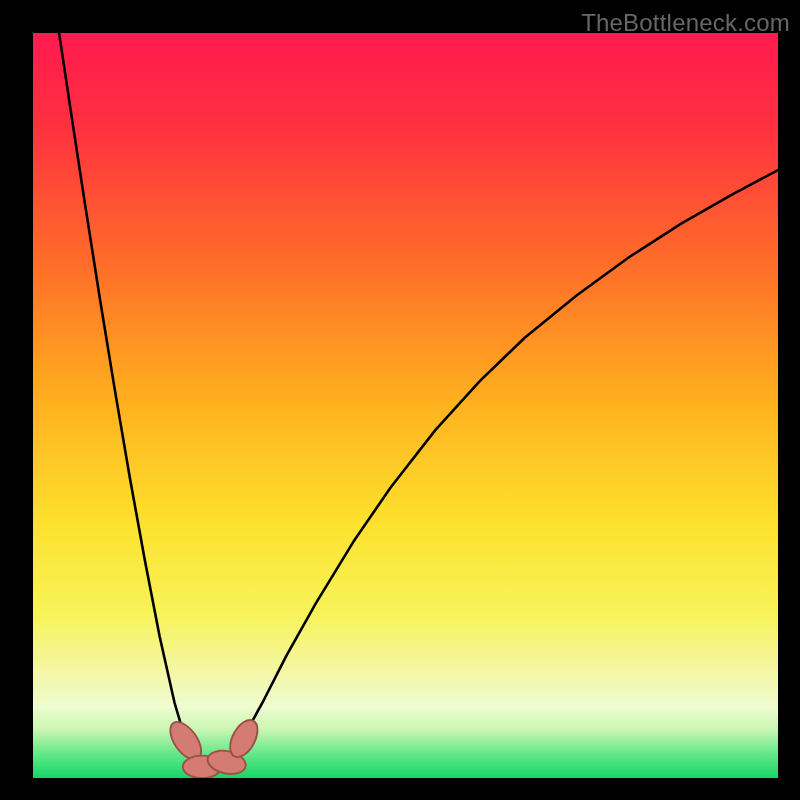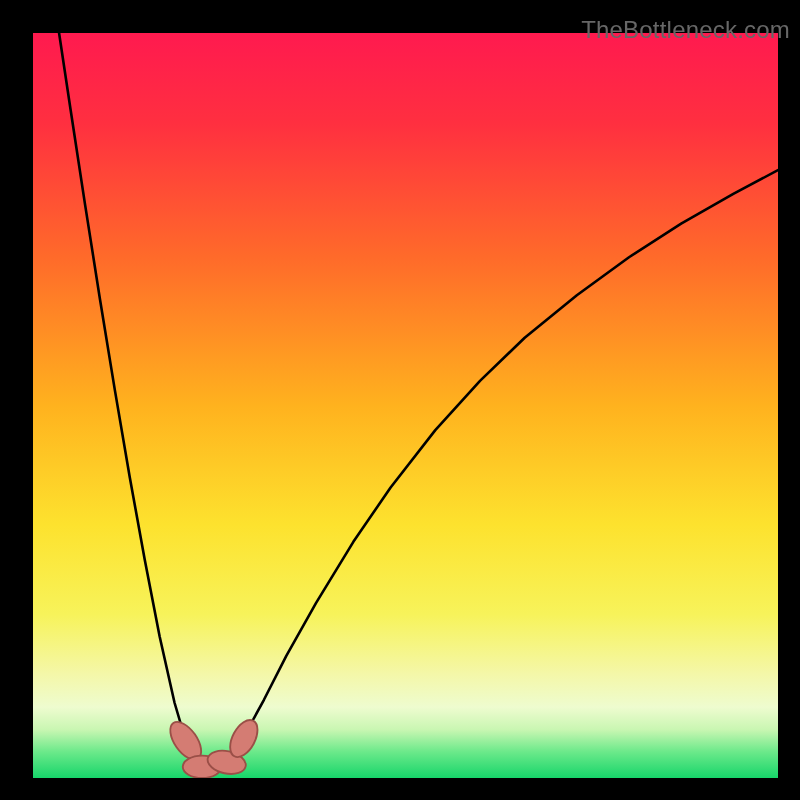--- a/index.html
+++ b/index.html
@@ -14,21 +14,21 @@
   .frame {
     position: absolute;
     left: 0;
     top: 0;
     width: 800px;
     height: 800px;
     background: #000;
   }
   .watermark {
     position: absolute;
-    top: 16px;
+    top: 9px;
     right: 10px;
     color: #676767;
     font-size: 24px;
     font-weight: 400;
     letter-spacing: 0.2px;
     z-index: 30;
   }
   .plot-area {
     position: absolute;
     left: 33px;

